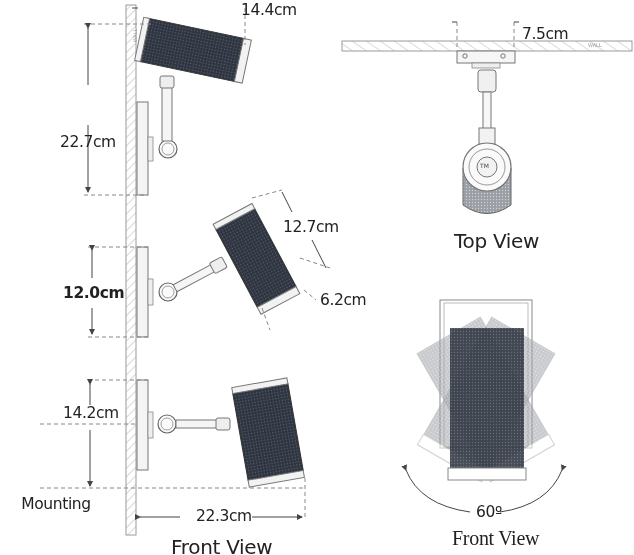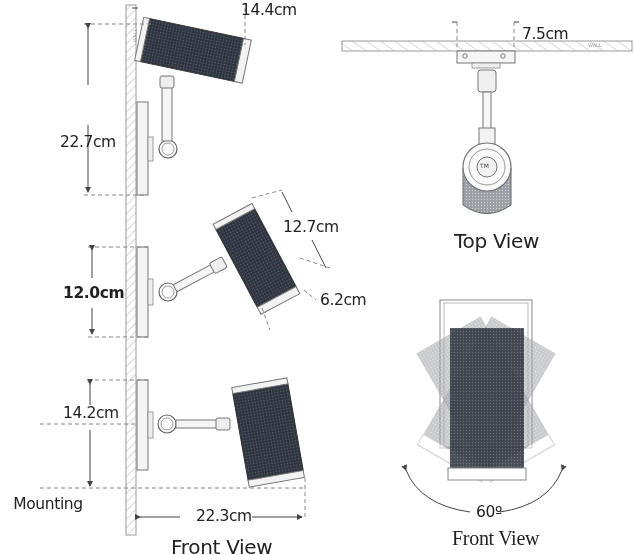--- a/index.html
+++ b/index.html
@@ -169,21 +169,21 @@
   <span class="lbl" style="left:588px;top:43px;font-size:5px;color:#999;">WALL</span>
 
   <span class="lbl dim" style="left:241px;top:3px;">14.4cm</span>
   <span class="lbl dim" style="left:60px;top:97px;margin-top:38px;">22.7cm</span>
   <span class="lbl dim" style="left:283px;top:220px;">12.7cm</span>
   <span class="lbl dim" style="left:320px;top:293px;">6.2cm</span>
   <span class="lbl dim" style="left:63px;top:286px;font-weight:bold;">12.0cm</span>
   <span class="lbl dim" style="left:63px;top:406px;">14.2cm</span>
   <span class="lbl dim" style="left:196px;top:509px;">22.3cm</span>
 
-  <div class="lbl dim center" style="left:0px;top:496px;width:96px;line-height:16px;">
+  <div class="lbl dim center" style="left:8px;top:496px;width:96px;line-height:16px;">
     <div>Mounting</div>
   </div>
 
   <span class="lbl view" style="left:171px;top:537px;">Front View</span>
 
   <span class="lbl dim" style="left:522px;top:27px;">7.5cm</span>
   <span class="lbl" style="left:480px;top:163px;font-size:6px;color:#444;">TM</span>
   <span class="lbl view" style="left:454px;top:231px;">Top View</span>
 
   <span class="lbl dim" style="left:476px;top:505px;">60º</span>

